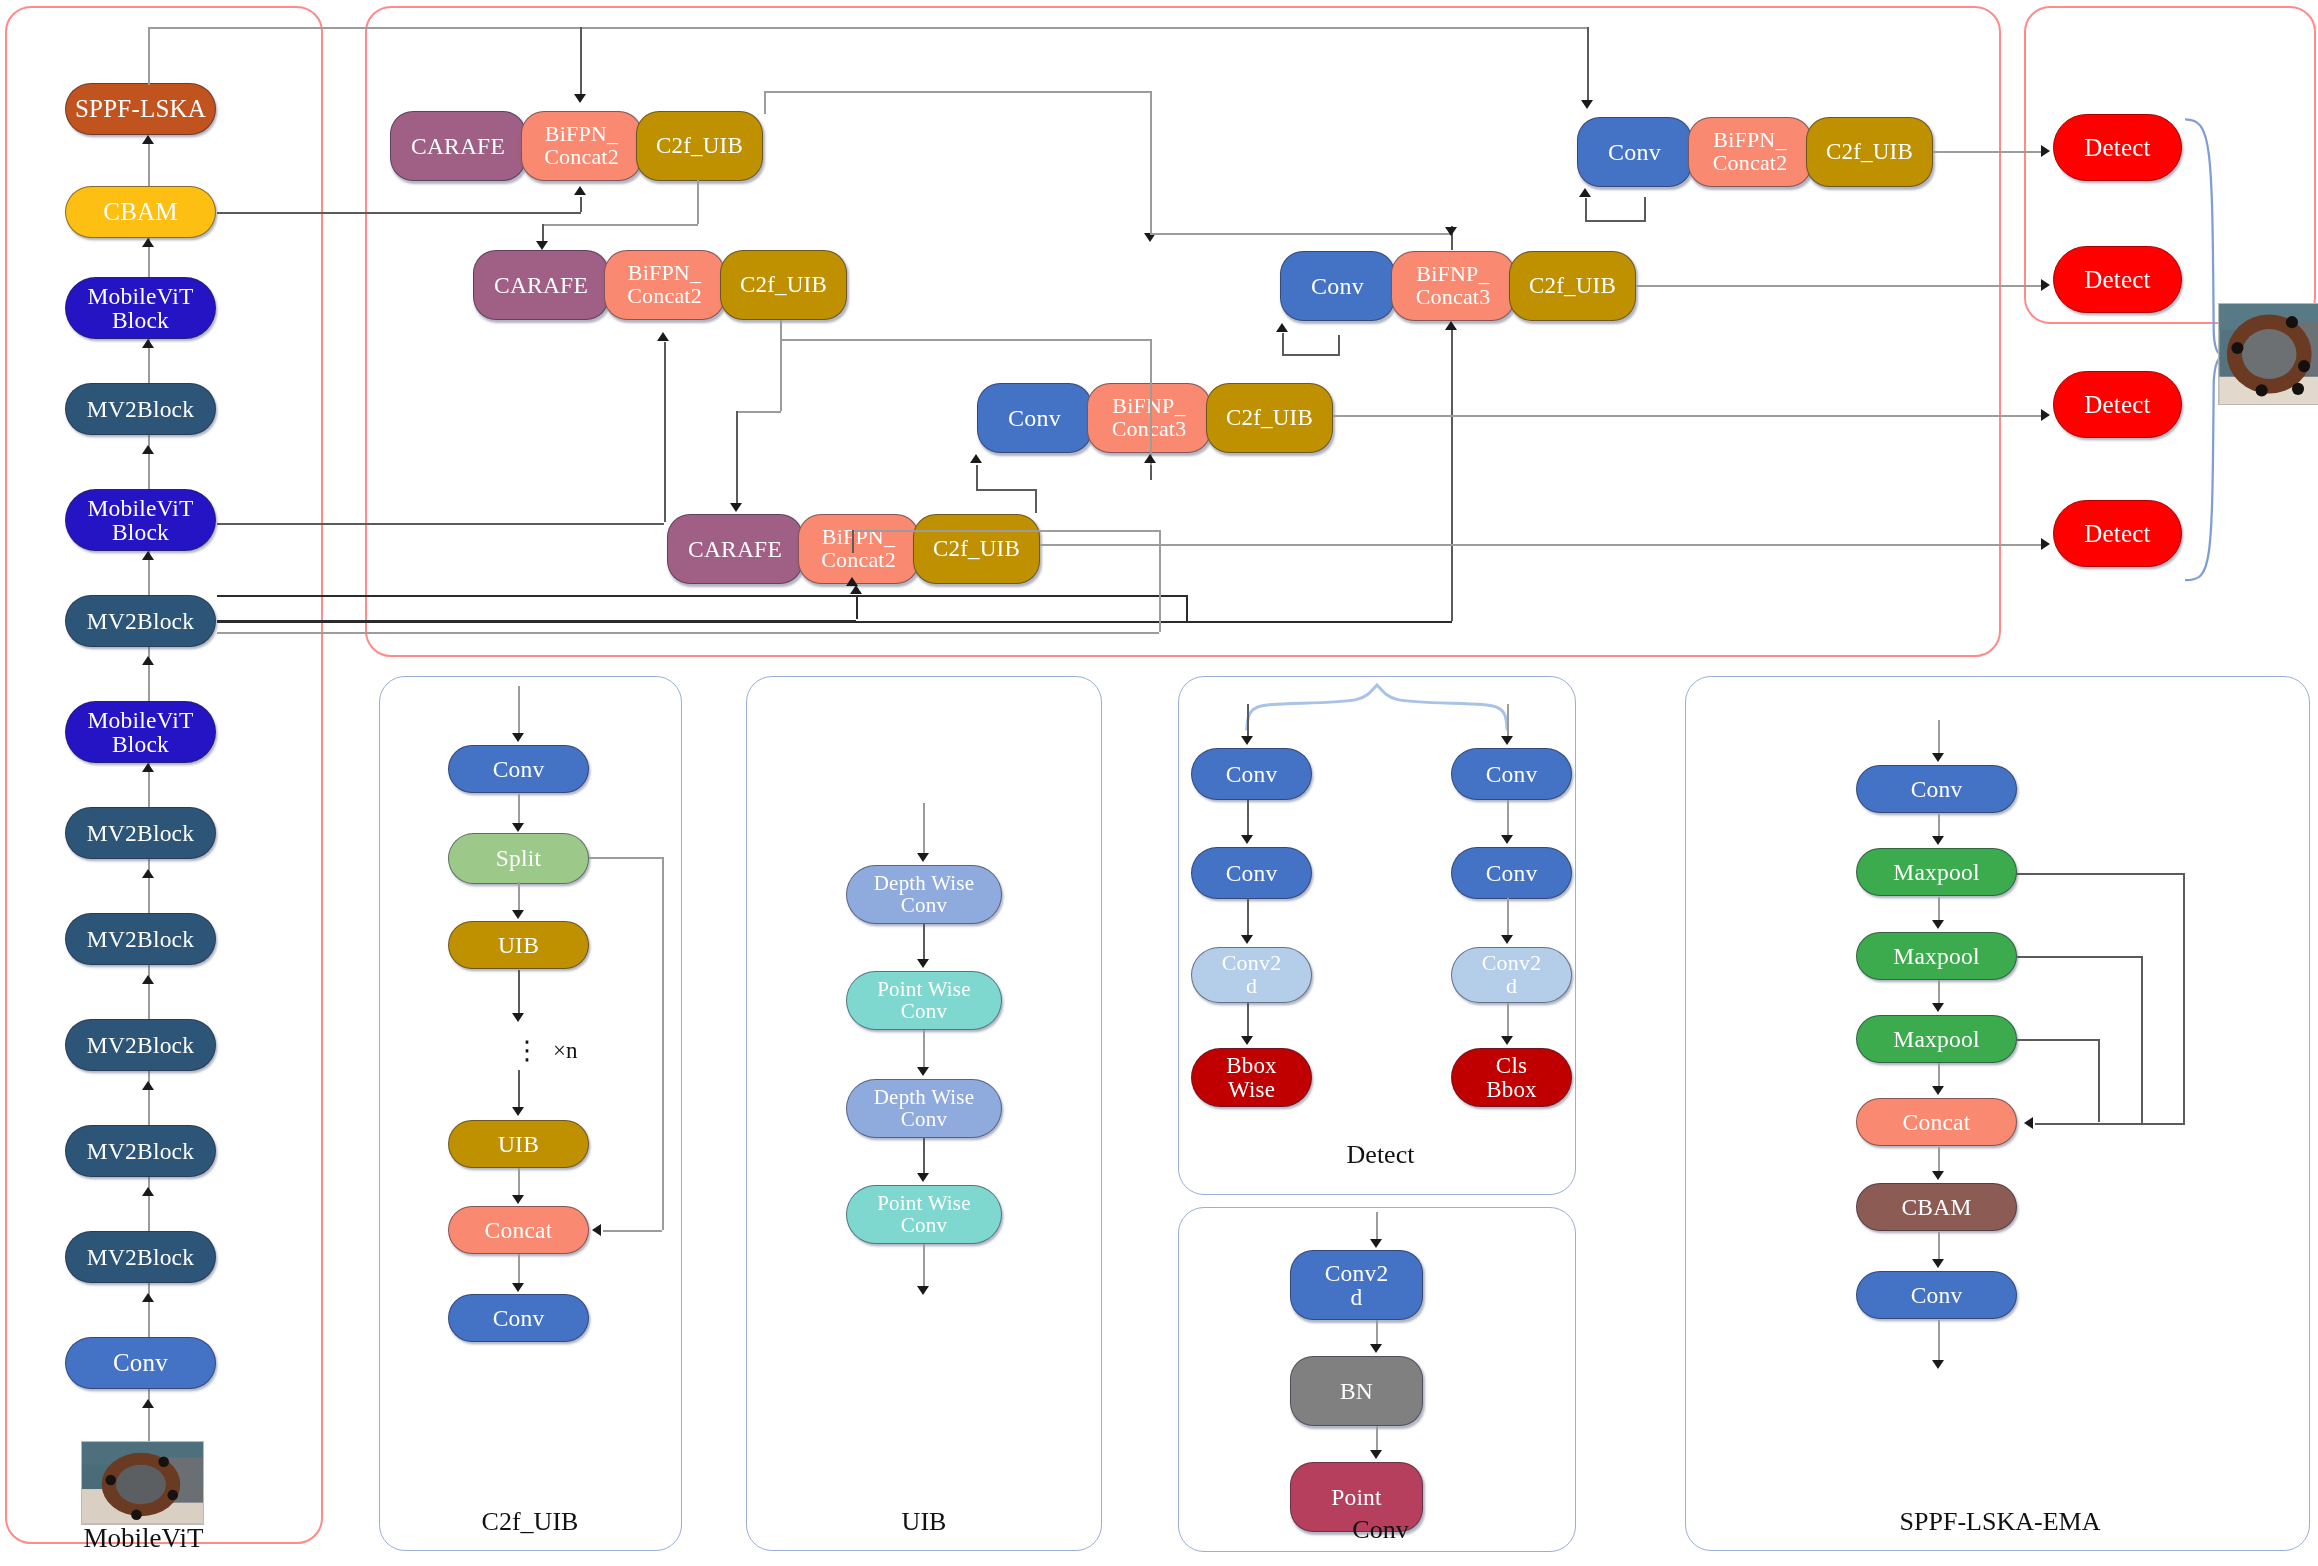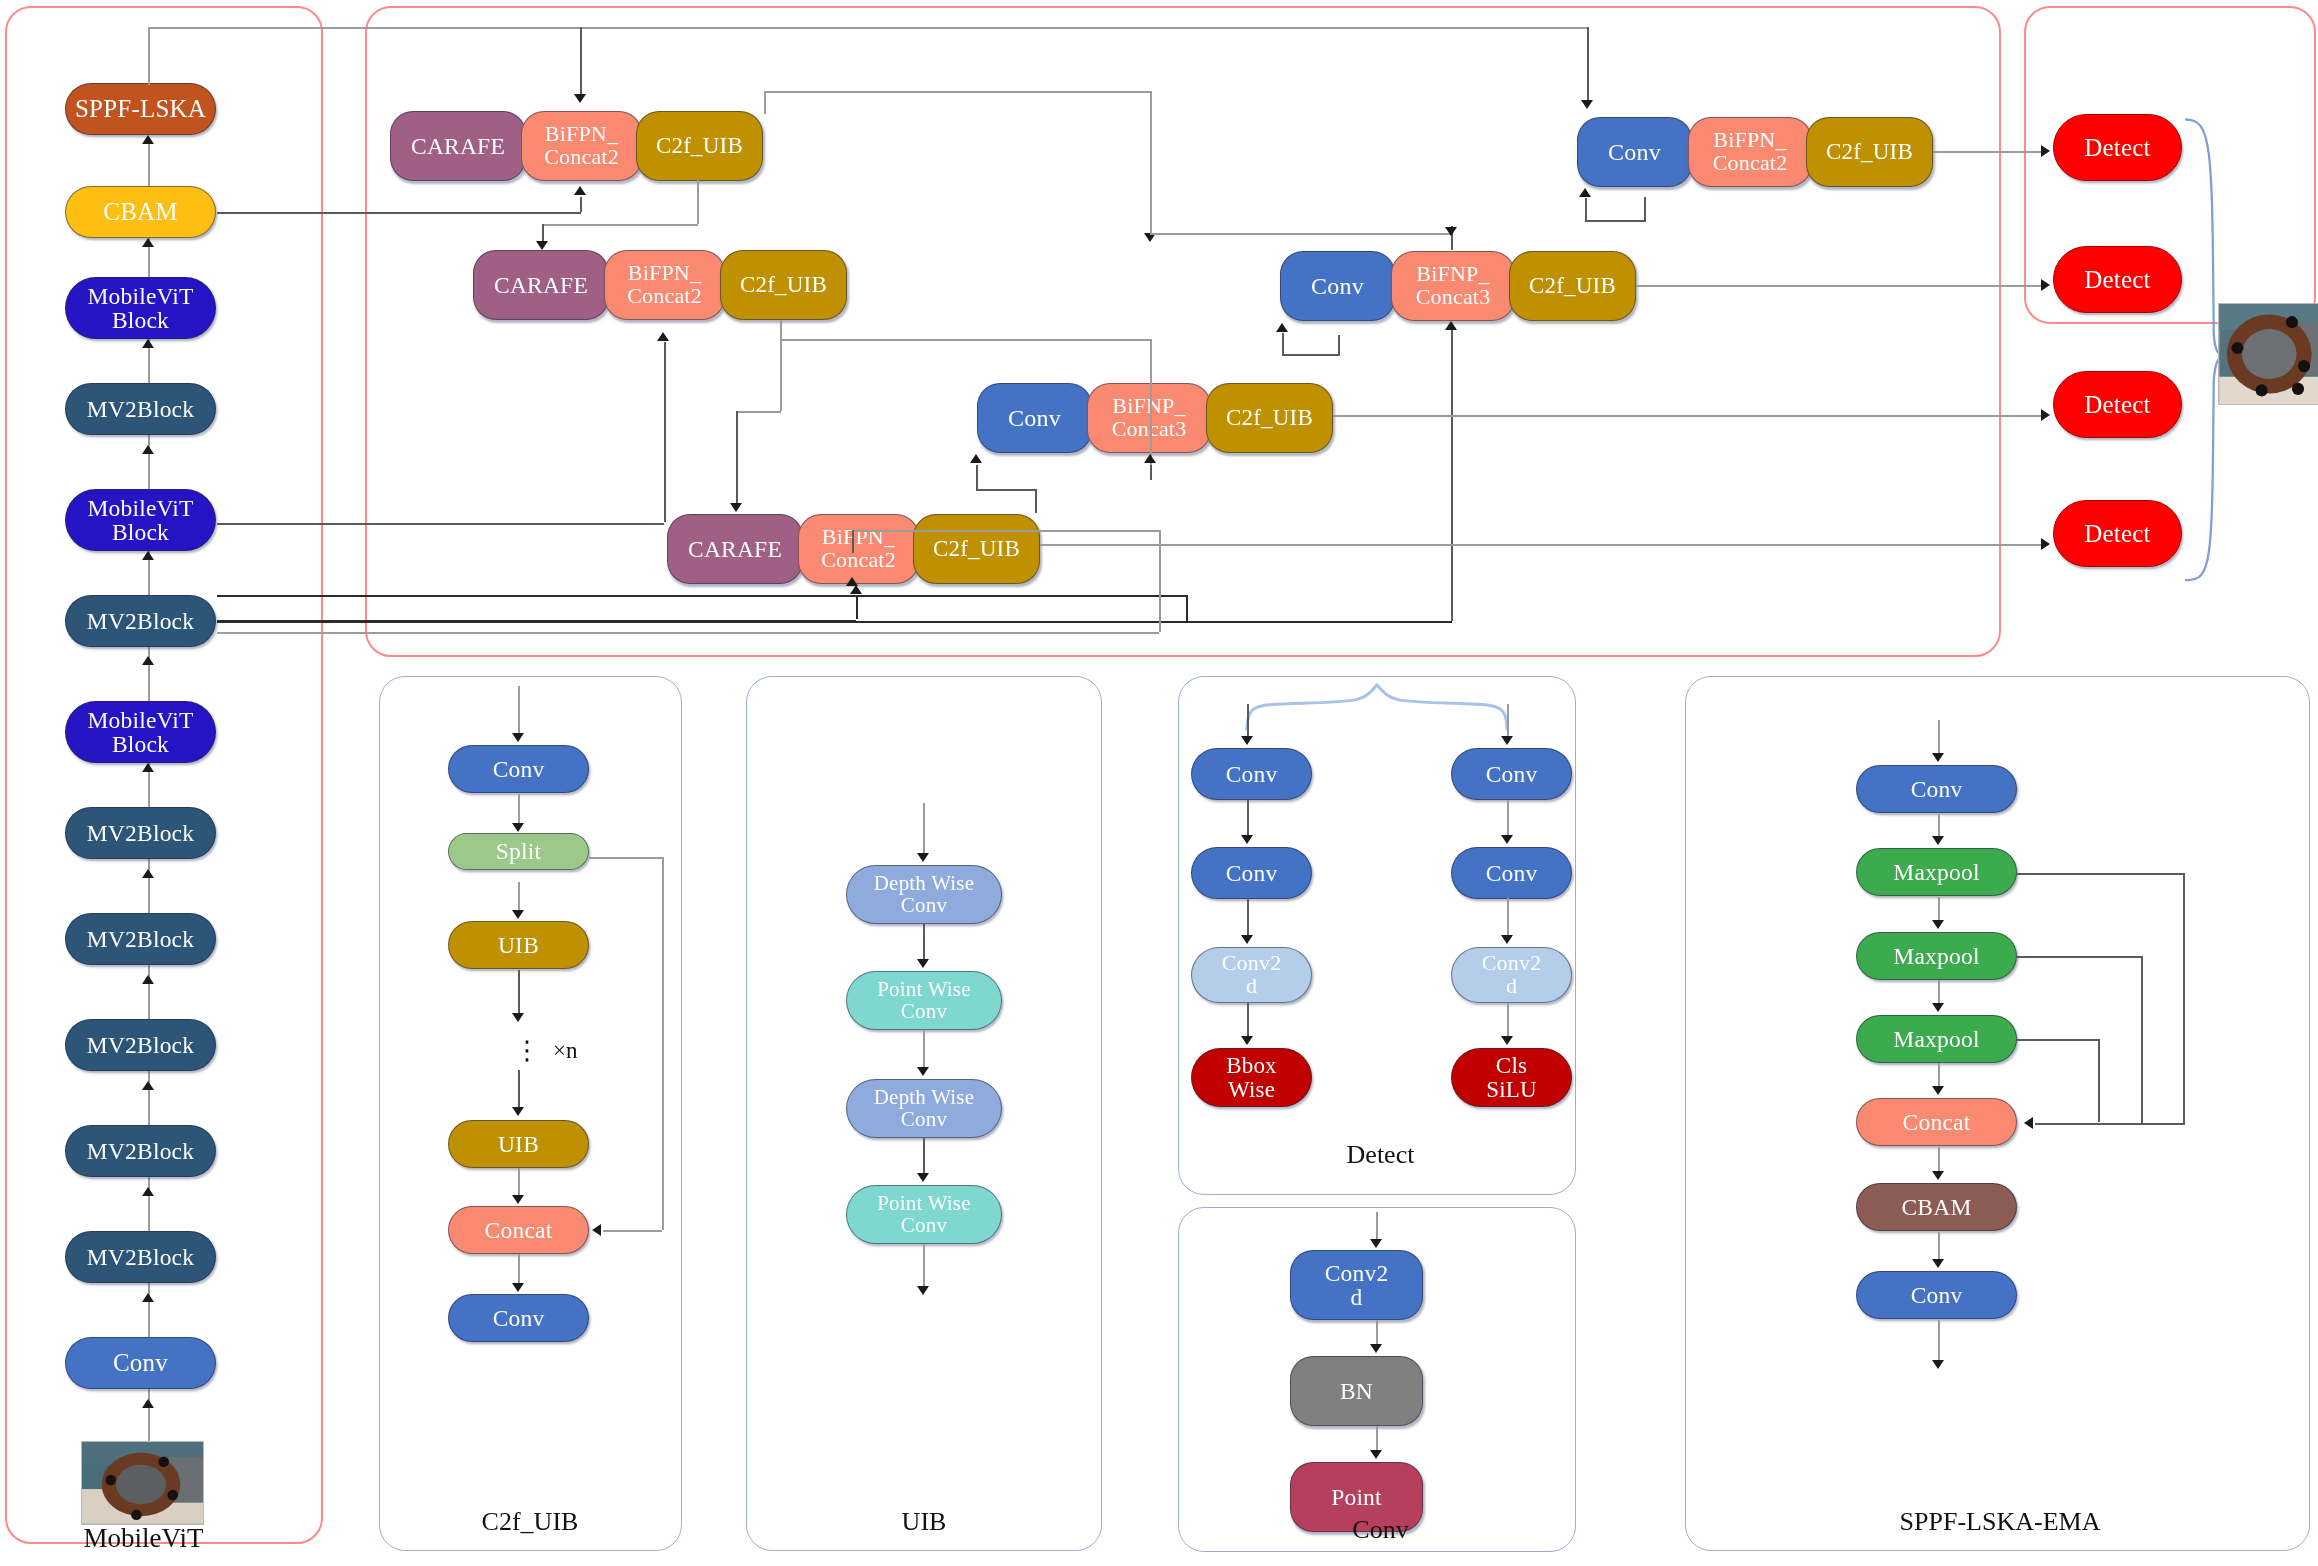--- a/index.html
+++ b/index.html
@@ -242,21 +242,21 @@
   <div class="ln v" style="left:852px;top:530px;height:23px;"></div>
   <div class="arw up" style="left:846px;top:577px;"></div>
 
   <div class="ln v grey" style="left:518px;top:686px;height:52px;"></div>
   <div class="arw dn" style="left:512px;top:733px;"></div>
 
   <div class="node r-oval" style="left:448px;top:745px;width:141px;height:48px;font-size:23.5px;background:#4472c4;"><span>Conv</span></div>
   <div class="ln v grey" style="left:518px;top:794px;height:33px;"></div>
   <div class="arw dn" style="left:512px;top:823px;"></div>
 
-  <div class="node r-oval" style="left:448px;top:833px;width:141px;height:37px;font-size:23.5px;background:#9cc88a;"><span>Split</span></div>
+  <div class="node r-oval" style="left:448px;top:833px;width:141px;height:51px;font-size:23.5px;background:#9cc88a;"><span>Split</span></div>
   <div class="ln v grey" style="left:518px;top:882px;height:33px;"></div>
   <div class="arw dn" style="left:512px;top:910px;"></div>
 
   <div class="node r-oval" style="left:448px;top:921px;width:141px;height:48px;font-size:23.5px;background:#bf9000;"><span>UIB</span></div>
   <div class="ln v" style="left:518px;top:970px;height:47px;"></div>
   <div class="arw dn" style="left:512px;top:1013px;"></div>
   <div class="dots" style="left:514px;top:1044px;">⋮</div>
   <div class="xn" style="left:553px;top:1038px;">×n</div>
   <div class="ln v" style="left:518px;top:1070px;height:42px;"></div>
   <div class="arw dn" style="left:512px;top:1107px;"></div>
@@ -328,21 +328,21 @@
   <div class="ln v grey" style="left:1507px;top:800px;height:38px;"></div>
   <div class="arw dn" style="left:1501px;top:835px;"></div>
   <div class="node r-oval" style="left:1451px;top:847px;width:121px;height:52px;font-size:23.5px;background:#4472c4;"><span>Conv</span></div>
   <div class="ln v grey" style="left:1507px;top:898px;height:39px;"></div>
   <div class="arw dn" style="left:1501px;top:935px;"></div>
   <div class="node r-oval" style="left:1451px;top:947px;width:121px;height:56px;font-size:22px;background:#b4cde8;"><span>Conv2
 d</span></div>
   <div class="ln v grey" style="left:1507px;top:1003px;height:36px;"></div>
   <div class="arw dn" style="left:1501px;top:1036px;"></div>
   <div class="node r-oval" style="left:1451px;top:1048px;width:121px;height:59px;font-size:23px;background:#c00000;"><span>Cls
-SiLU</span></div>
+Bbox</span></div>
 
   <div class="grp-label" style="left:1301px;top:1140px;width:159px;">Detect</div>
 
   <div class="ln v grey" style="left:1376px;top:1212px;height:30px;"></div>
   <div class="arw dn" style="left:1370px;top:1239px;"></div>
   <div class="node r-soft" style="left:1290px;top:1250px;width:133px;height:70px;font-size:23.5px;background:#4472c4;"><span>Conv2
 d</span></div>
   <div class="ln v grey" style="left:1376px;top:1320px;height:27px;"></div>
   <div class="arw dn" style="left:1370px;top:1344px;"></div>
   <div class="node r-soft" style="left:1290px;top:1356px;width:133px;height:70px;font-size:23.5px;background:#808080;"><span>BN</span></div>

